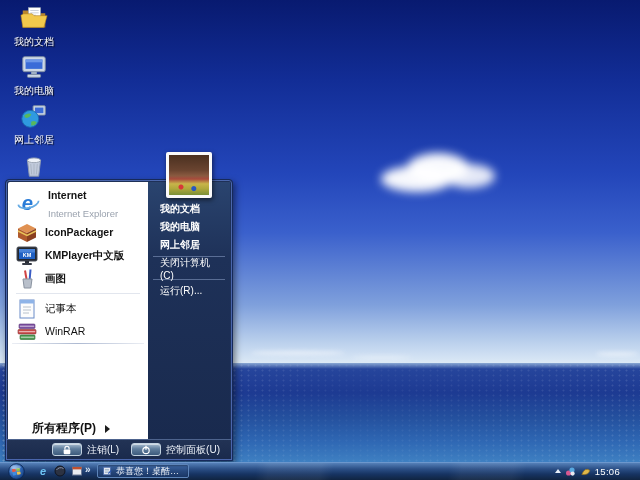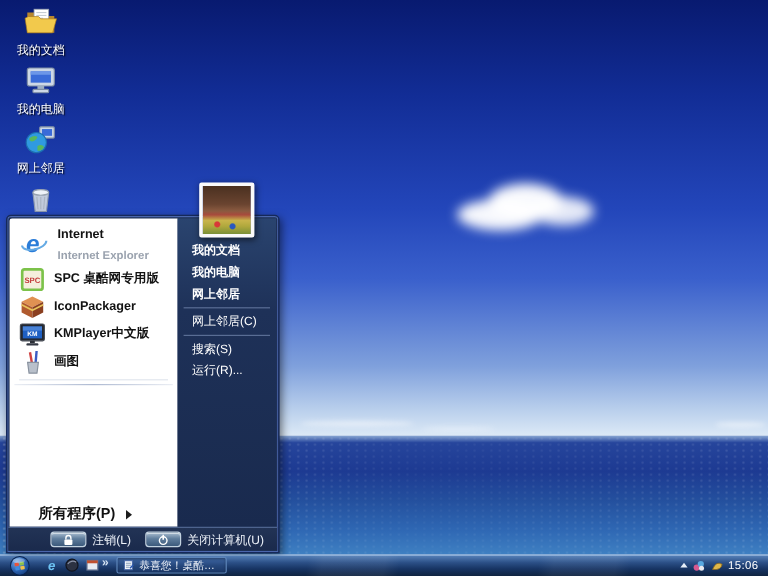--- a/index.html
+++ b/index.html
@@ -42,21 +42,21 @@
     flex-direction:column;padding-top:3px;box-sizing:border-box;}
   .menu-right{flex:1;background:linear-gradient(180deg,#2a446f 0%,#1e3158 30%,#192a4e 100%);
     padding-top:18px;box-sizing:border-box;position:relative;}
   .ml-item{display:flex;align-items:center;gap:6px;height:23px;padding:0 4px 0 7px;}
   .ml-item.tall{height:36px;}
   .ml-icon{width:24px;height:24px;flex:none;}
   .ml-icon svg{width:24px;height:24px;display:block;}
   .tall .ml-icon,.tall .ml-icon svg{width:27px;height:27px;}
   .ml-label{font-size:10.5px;color:#121212;line-height:1.2;}
   .b{font-weight:bold;text-align:right;}
-  .ml-sub{font-size:9.5px;color:#9aa2ae;font-weight:bold;}
+  .ml-sub{font-size:9.5px;color:#9aa2ae;font-weight:normal;}
   .ml-sep{height:1px;background:#e2e6ee;margin:3px 8px;}
   .ap-sep{height:1px;background:linear-gradient(90deg,rgba(120,140,180,.15),rgba(120,140,180,.6),rgba(120,140,180,.15));margin:0 4px;}
   .all-programs{margin-top:auto;height:21px;display:flex;align-items:center;gap:9px;padding-left:24px;cursor:pointer;}
   .ap-label{font-size:12px;font-weight:bold;color:#111;}
   .tri-r{width:0;height:0;border-left:5px solid #1c1c1c;border-top:4px solid transparent;border-bottom:4px solid transparent;}
   .mr-item{height:18px;display:flex;align-items:center;color:#fff;font-size:10px;padding:0 7px 0 12px;}
   .mr-arrow{width:0;height:0;border-left:4px solid #e8eef8;border-top:3.5px solid transparent;
     border-bottom:3.5px solid transparent;margin-left:auto;}
   .mr-sep{height:1px;background:rgba(150,170,210,.5);margin:2px 5px;}
   .user-photo{position:absolute;left:160px;top:-28px;width:40px;height:40px;border:3px solid #fafafa;
@@ -86,21 +86,21 @@
   .ql{position:absolute;left:37px;top:465px;display:flex;gap:5px;align-items:center;z-index:21;}
   .ql-item{width:12px;height:12px;cursor:pointer;}
   .ql-item svg{width:12px;height:12px;display:block;}
   .chevron{position:absolute;left:85px;top:464px;color:#d6e4f4;font-size:10px;font-weight:bold;z-index:21;cursor:pointer;}
   .taskbtn{position:absolute;left:97px;top:464px;width:92px;height:14px;border-radius:2px;z-index:21;cursor:pointer;
     background:linear-gradient(180deg,#3f68a6 0%,#27497e 50%,#1a3766 100%);
     border:1px solid #5d85ba;box-shadow:inset 0 1px 2px rgba(0,0,0,.35);
     display:flex;align-items:center;gap:4px;padding:0 4px;box-sizing:border-box;}
   .taskbtn svg{width:10px;height:10px;flex:none;display:block;}
   .tb-label{color:#f0f4fa;font-size:9px;white-space:nowrap;overflow:hidden;text-overflow:ellipsis;}
-  .tray{position:absolute;right:8px;top:463px;height:16px;display:flex;align-items:center;gap:4px;z-index:21;text-align:right;}
+  .tray{position:absolute;right:20px;top:463px;height:16px;display:flex;align-items:center;gap:4px;z-index:21;text-align:right;}
   .tri-up{width:0;height:0;border-bottom:4px solid #e6eef8;border-left:3.5px solid transparent;
     border-right:3.5px solid transparent;cursor:pointer;}
   .tray-ic{width:11px;height:11px;cursor:pointer;}
   .tray-ic svg{width:11px;height:11px;display:block;}
   .clock{color:#fff;font-size:9.5px;letter-spacing:.3px;cursor:pointer;}
 </style>
 </head>
 <body>
 
 <div class="sky"></div>
@@ -163,29 +163,20 @@
             <text x="11" y="18" font-size="18" font-style="italic" font-weight="bold" fill="#2a7cd8" text-anchor="middle">e</text>
             <path d="M3 13 a9 4.5 -14 1 0 18 -3.5" stroke="#64aae4" fill="none" stroke-width="1.5"></path>
           </svg>
         </span>
         <span>
           <span class="ml-label b">Internet</span><br>
           <span class="ml-sub">Internet Explorer</span>
         </span>
       </div>
 
-      <div class="ml-item">
-        <span class="ml-icon">
-          <svg viewBox="0 0 24 24">
-            <rect x="3.5" y="3.5" width="17" height="17" rx="2" fill="#f5eedc" stroke="#7cc24a" stroke-width="2.2"></rect>
-            <text x="12" y="14.5" font-size="6.5" font-weight="bold" fill="#c43d3d" text-anchor="middle">SPC</text>
-          </svg>
-        </span>
-        <span class="ml-label b">SPC 桌酷网专用版</span>
-      </div>
 
       <div class="ml-item">
         <span class="ml-icon">
           <svg viewBox="0 0 24 24">
             <path d="M12 3 L21 7.5 12 12 3 7.5 z" fill="#e09152"></path>
             <path d="M3 7.5 L12 12 v9 L3 16.5 z" fill="#b05a2e"></path>
             <path d="M21 7.5 L12 12 v9 l9 -4.5 z" fill="#8a3f20"></path>
             <path d="M3 10 L12 14.5 21 10" stroke="#e8c25a" stroke-width="1.4" fill="none"></path>
           </svg>
         </span>
@@ -212,68 +203,86 @@
             <path d="M10 3.5 l1.5 8.5" stroke="#d04343" stroke-width="2"></path>
             <path d="M15.5 2.5 l-0.8 9.5" stroke="#3a5cc4" stroke-width="2"></path>
             <path d="M8 12 h9 l-1.2 9 H9.2 z" fill="#b9c0cb" stroke="#8a93a0"></path>
           </svg>
         </span>
         <span class="ml-label b">画图</span>
       </div>
 
       <div class="ml-sep"></div>
 
-
+      <div class="ml-item">
+        <span class="ml-icon">
+          <svg viewBox="0 0 24 24">
+            <rect x="5" y="3" width="14" height="18" fill="#fdfdfd" stroke="#6a8cc8"></rect>
+            <rect x="5" y="3" width="14" height="3.5" fill="#8fb4e8"></rect>
+            <path d="M8 10 h8 M8 13 h8 M8 16 h6" stroke="#b9c2cc"></path>
+          </svg>
+        </span>
+        <span class="ml-label">记事本</span>
+      </div>
+
+      <div class="ml-item">
+        <span class="ml-icon">
+          <svg viewBox="0 0 24 24">
+            <rect x="4" y="4" width="16" height="4.5" rx="1" fill="#7c4fa0" stroke="#5a3578" stroke-width="0.6"></rect>
+            <rect x="3" y="9.5" width="18" height="4.5" rx="1" fill="#c84a4a" stroke="#8a2f2f" stroke-width="0.6"></rect>
+            <rect x="5" y="15" width="15" height="4.5" rx="1" fill="#4c9a52" stroke="#2f6a34" stroke-width="0.6"></rect>
+            <path d="M4.8 6.2 h14.4 M3.8 11.7 h16.4 M5.8 17.2 h13.4" stroke="#ffffff" opacity="0.7"></path>
+          </svg>
+        </span>
+        <span class="ml-label">WinRAR</span>
+      </div>
 
       <div class="ap-sep"></div>
       <div class="all-programs">
         <span class="ap-label">所有程序(P)</span>
         <span class="tri-r"></span>
       </div>
     </div>
 
     <div class="menu-right">
       <div class="mr-item b">
         <span>我的文档</span>
       </div>
       <div class="mr-item b">
         <span>我的电脑</span>
       </div>
       <div class="mr-item b">
         <span>网上邻居</span>
       </div>
       <div class="mr-sep"></div>
       <div class="mr-item">
-        <span>网上邻居(C)</span>
+        <span>关闭计算机(C)</span>
       </div>
       <div class="mr-sep"></div>
-      <div class="mr-item">
-        <span>搜索(S)</span>
-      </div>
       <div class="mr-item">
         <span>运行(R)...</span>
       </div>
     </div>
   </div>
 
   <div class="menu-footer">
     <span class="fbtn">
       <svg viewBox="0 0 14 12" width="12" height="10">
         <path d="M4.5 5.5 V4 a2.5 2.5 0 0 1 5 0 v1.5" fill="none" stroke="#ffffff" stroke-width="1.4"></path>
         <rect x="3" y="5.5" width="8" height="5.5" rx="1" fill="#ffffff"></rect>
       </svg>
     </span>
     <span class="flabel">注销(L)</span>
     <span class="fbtn">
       <svg viewBox="0 0 12 12" width="10" height="10">
         <circle cx="6" cy="6.6" r="3.8" fill="none" stroke="#ffffff" stroke-width="1.4"></circle>
         <path d="M6 0.8 v5" stroke="#ffffff" stroke-width="1.6"></path>
       </svg>
     </span>
-    <span class="flabel">关闭计算机(U)</span>
+    <span class="flabel">控制面板(U)</span>
   </div>
 </div>
 
 <div class="taskbar"></div>
 
 <div class="start-orb">
   <svg viewBox="0 0 20 20">
     <defs>
       <radialGradient id="orbg" cx="35%" cy="30%" r="80%">
         <stop offset="0%" stop-color="#7fb0ea"></stop>

